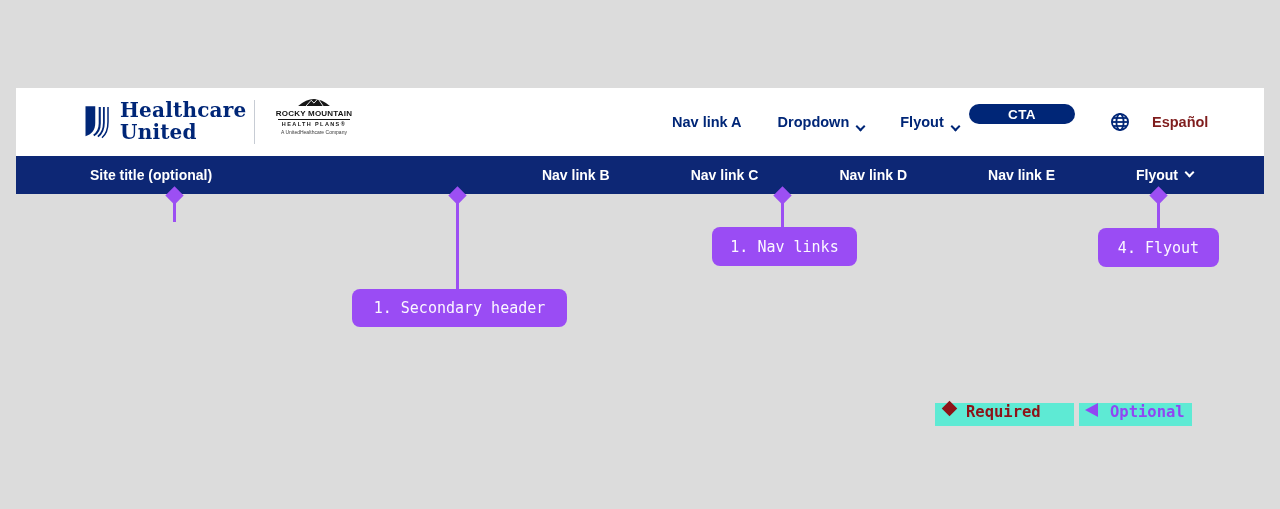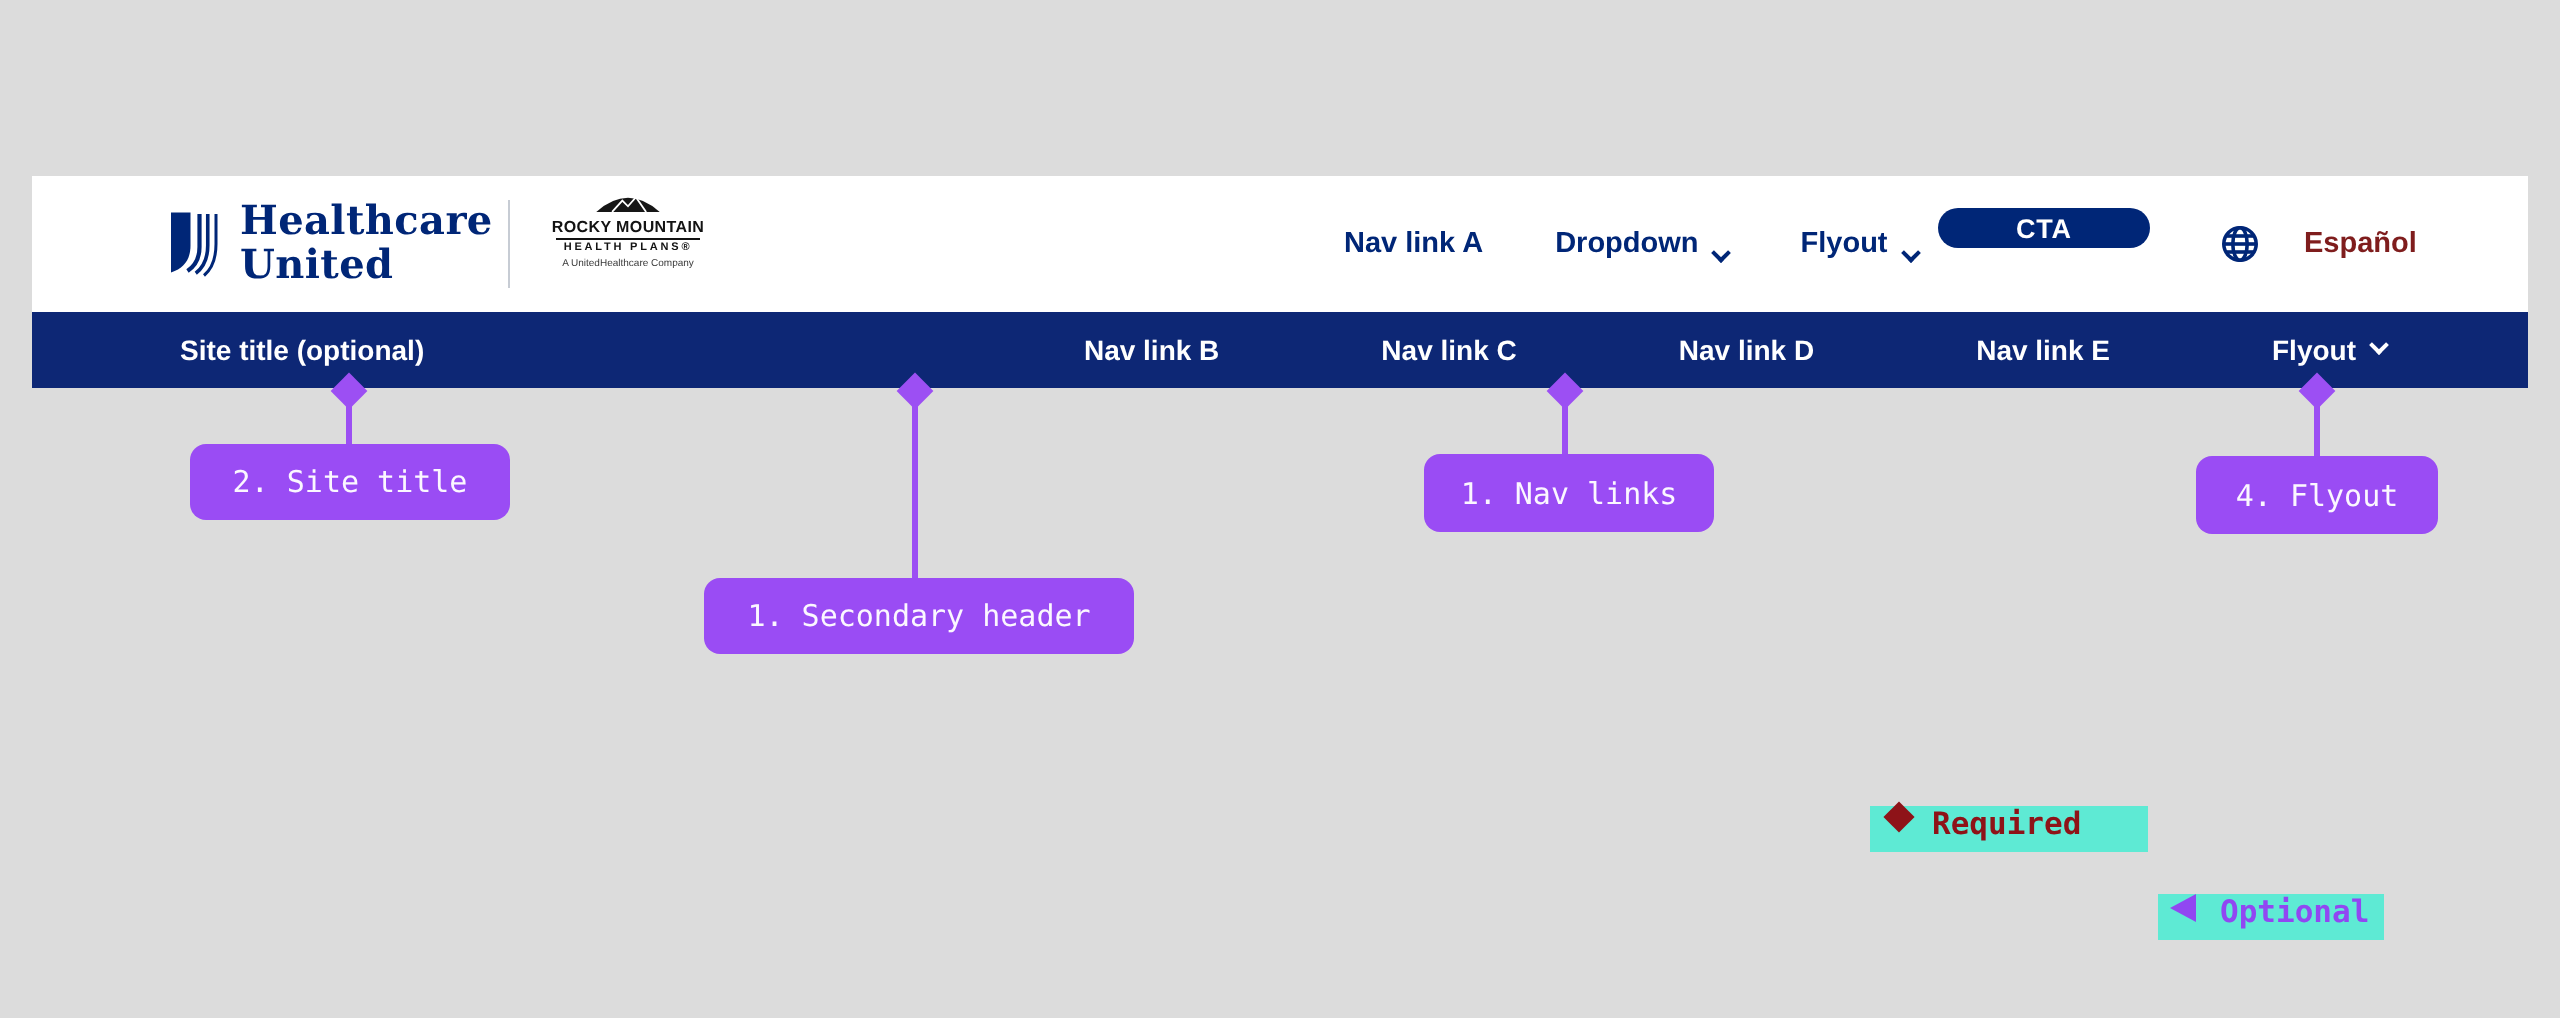--- a/index.html
+++ b/index.html
@@ -52,21 +52,21 @@
   .ann-line    { position:absolute; width:3px; background:#9c4ff3; }
   .callout {
     position:absolute; background:#9a4cf4; border-radius:8px;
     display:flex; align-items:center; justify-content:center;
     color:#fbf7ff; font-family:"DejaVu Sans Mono", monospace; font-size:15px;
   }
 
   
   .legend-box { position:absolute; top:403px; height:23px; background:#5eead4; display:flex; }
   .legend-required { left:935px; width:139px; gap:11px; padding-left:9px; }
-  .legend-optional { left:1079px; width:113px; gap:12px; padding-left:6px;margin-top:44px; }
+  .legend-optional { left:1079px; width:113px; gap:12px; padding-left:6px; }
   .req-diamond { width:11px; height:11px; background:#8e1318; transform:rotate(45deg); flex:none; }
   .opt-triangle { width:0; height:0; border-right:13px solid #9147f2; border-top:7px solid transparent; border-bottom:7px solid transparent; flex:none; }
   .legend-text { font-family:"DejaVu Sans Mono", monospace; font-weight:bold; font-size:15.5px; }
   .req-text { color:#8e1318; }
   .opt-text { color:#9147f2; }
 </style>
 </head>
 <body>
 
 <div class="stage">
@@ -142,23 +142,20 @@
       </a>
       <a>
         <span>Flyout</span>
         <i class="chev"></i>
       </a>
     </nav>
   </div>
 
   <div class="ann-diamond" style="left:168px; top:189px;"></div>
   <div class="ann-line" style="left:173px; top:196px; height:26px;"></div>
-  <div class="callout" style="left:95px; top:222px; width:160px; height:38px;">
-    <span>2. Site title</span>
-  </div>
 
   <div class="ann-diamond" style="left:451px; top:189px;"></div>
   <div class="ann-line" style="left:456px; top:196px; height:93px;"></div>
   <div class="callout" style="left:352px; top:289px; width:215px; height:38px;">
     <span>1. Secondary header</span>
   </div>
 
   <div class="ann-diamond" style="left:776px; top:189px;"></div>
   <div class="ann-line" style="left:781px; top:196px; height:31px;"></div>
   <div class="callout" style="left:712px; top:227px; width:145px; height:39px;">

